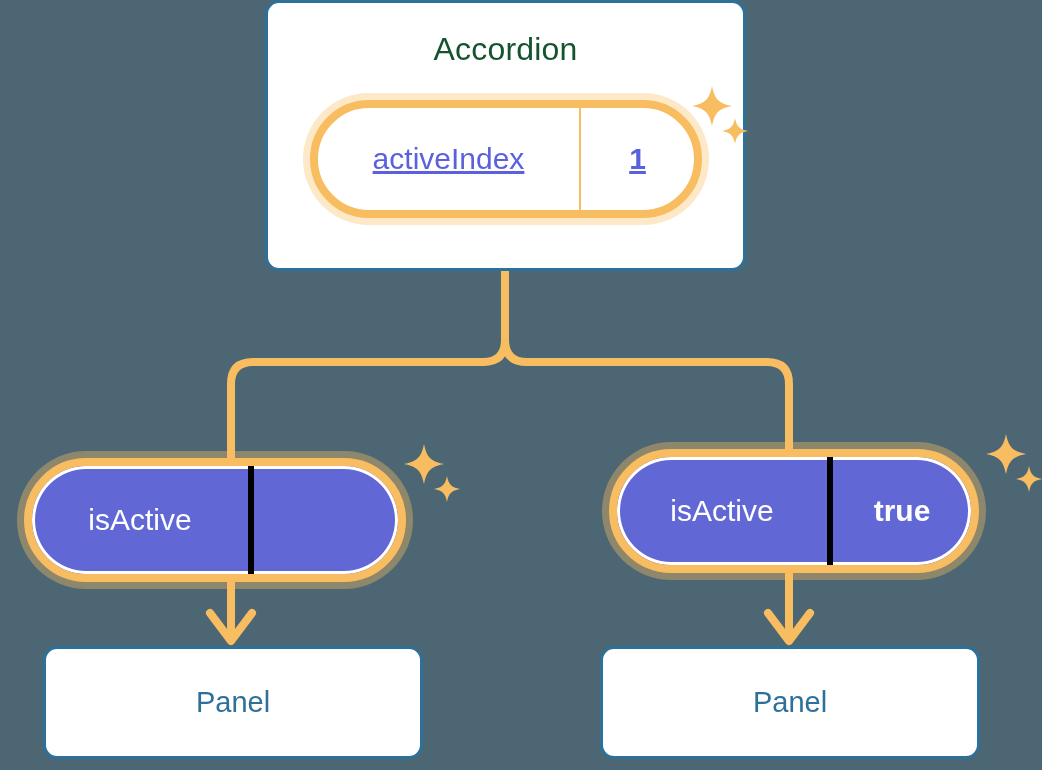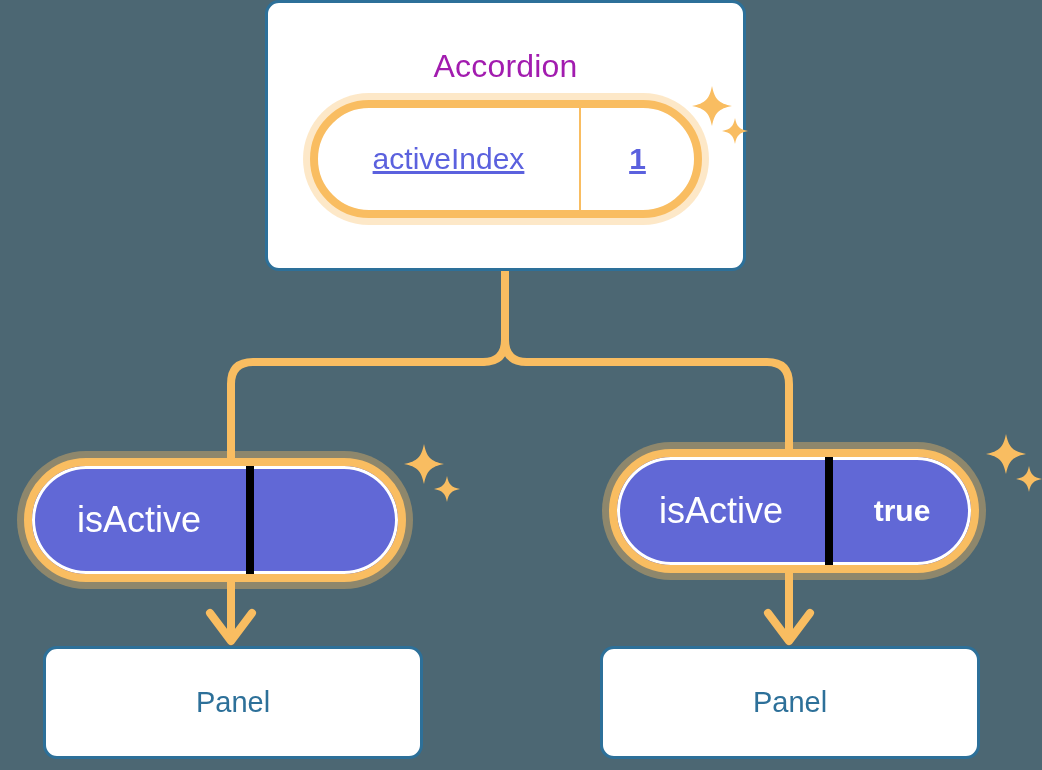--- a/index.html
+++ b/index.html
@@ -45,26 +45,26 @@
 
   #accordion-card {
     left: 265px;
     top: 0px;
     width: 481px;
     height: 271px;
   }
 
   .card-title {
     position: absolute;
-    top: 45px;
+    top: 28px;
     left: 0;
     width: 100%;
     text-align: center;
     font-size: 32px;
-    color: #a21caf;
+    color: #14532d;
     letter-spacing: 0.2px;
   }
 
   
   .panel-card {
     position: absolute;
     background: #ffffff;
     border: 3px solid #2d7099;
     border-radius: 14px;
     z-index: 2;
@@ -124,22 +124,22 @@
 
   
   .pill-purple {
     background: #6168d6;
     box-shadow:
       inset 0 0 0 3px #ffffff,
       0 0 0 7px rgba(249,189,97,0.38);
   }
   .pill-purple .pill-seg { color: #ffffff; }
   .pill-purple .pill-key {
-    font-size: 36px;
-    border-right: 8px solid #000000;
+    font-size: 30px;
+    border-right: 6px solid #000000;
     border-radius: 999px 0 0 999px;
   }
   .pill-purple .pill-val {
     font-size: 30px;
     font-weight: bold;
     border-radius: 0 999px 999px 0;
   }
 
   #pill-isactive-false {
     left: 24px;

